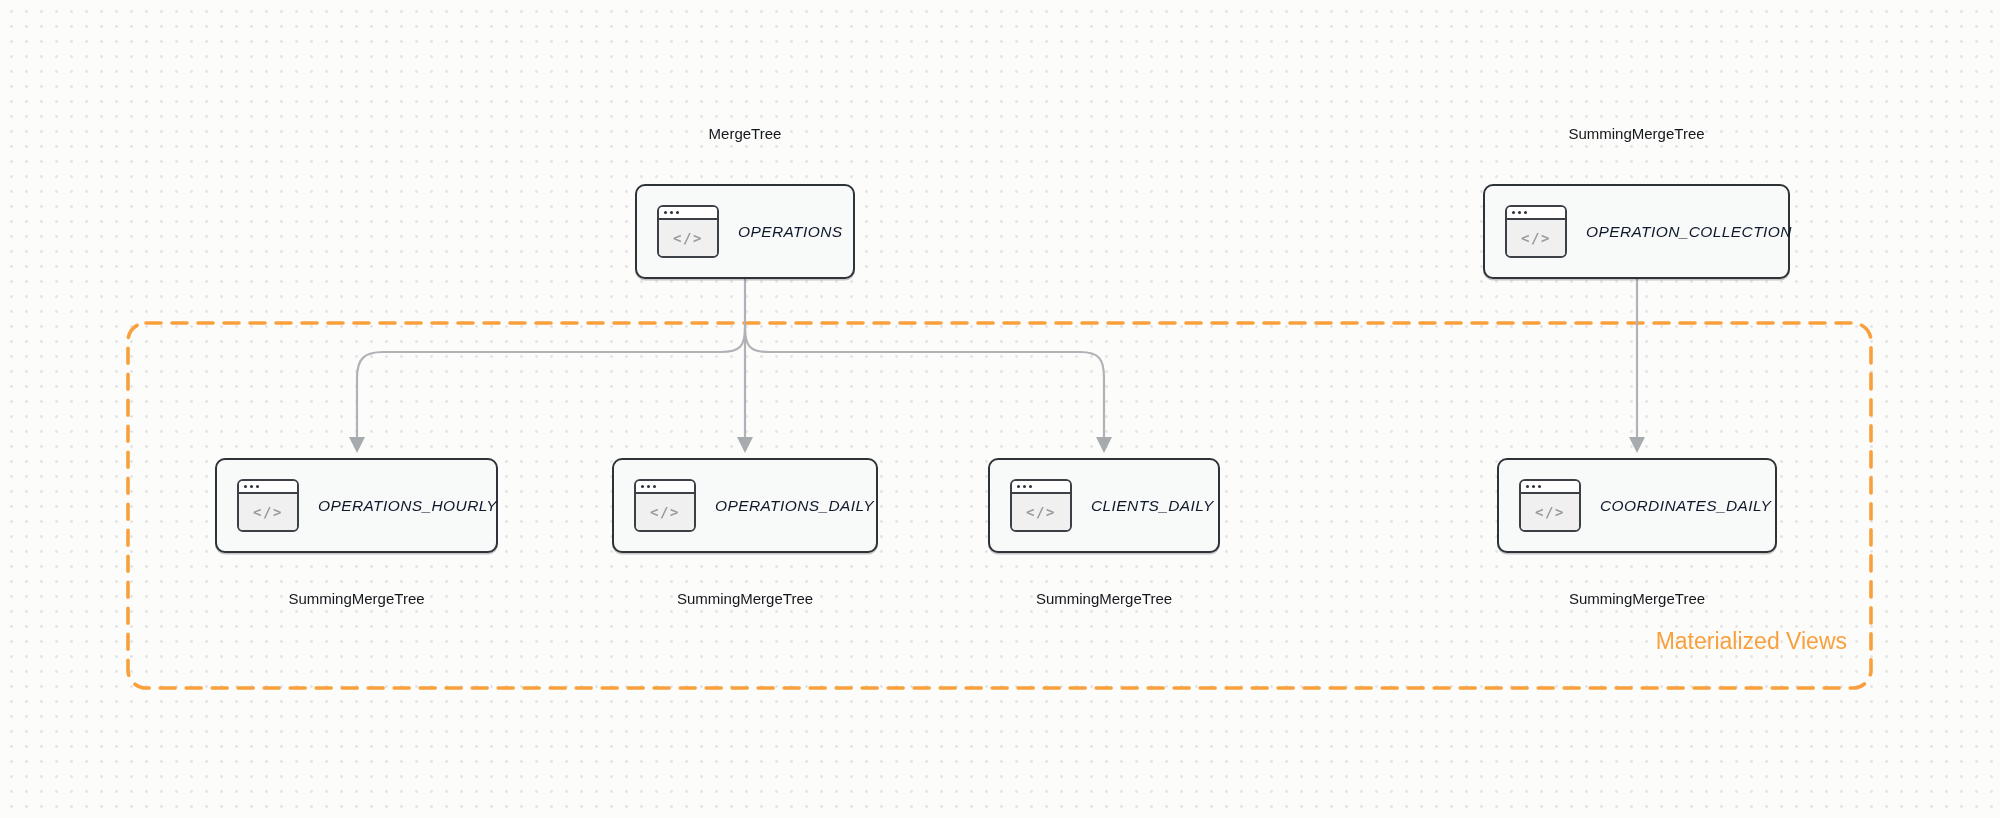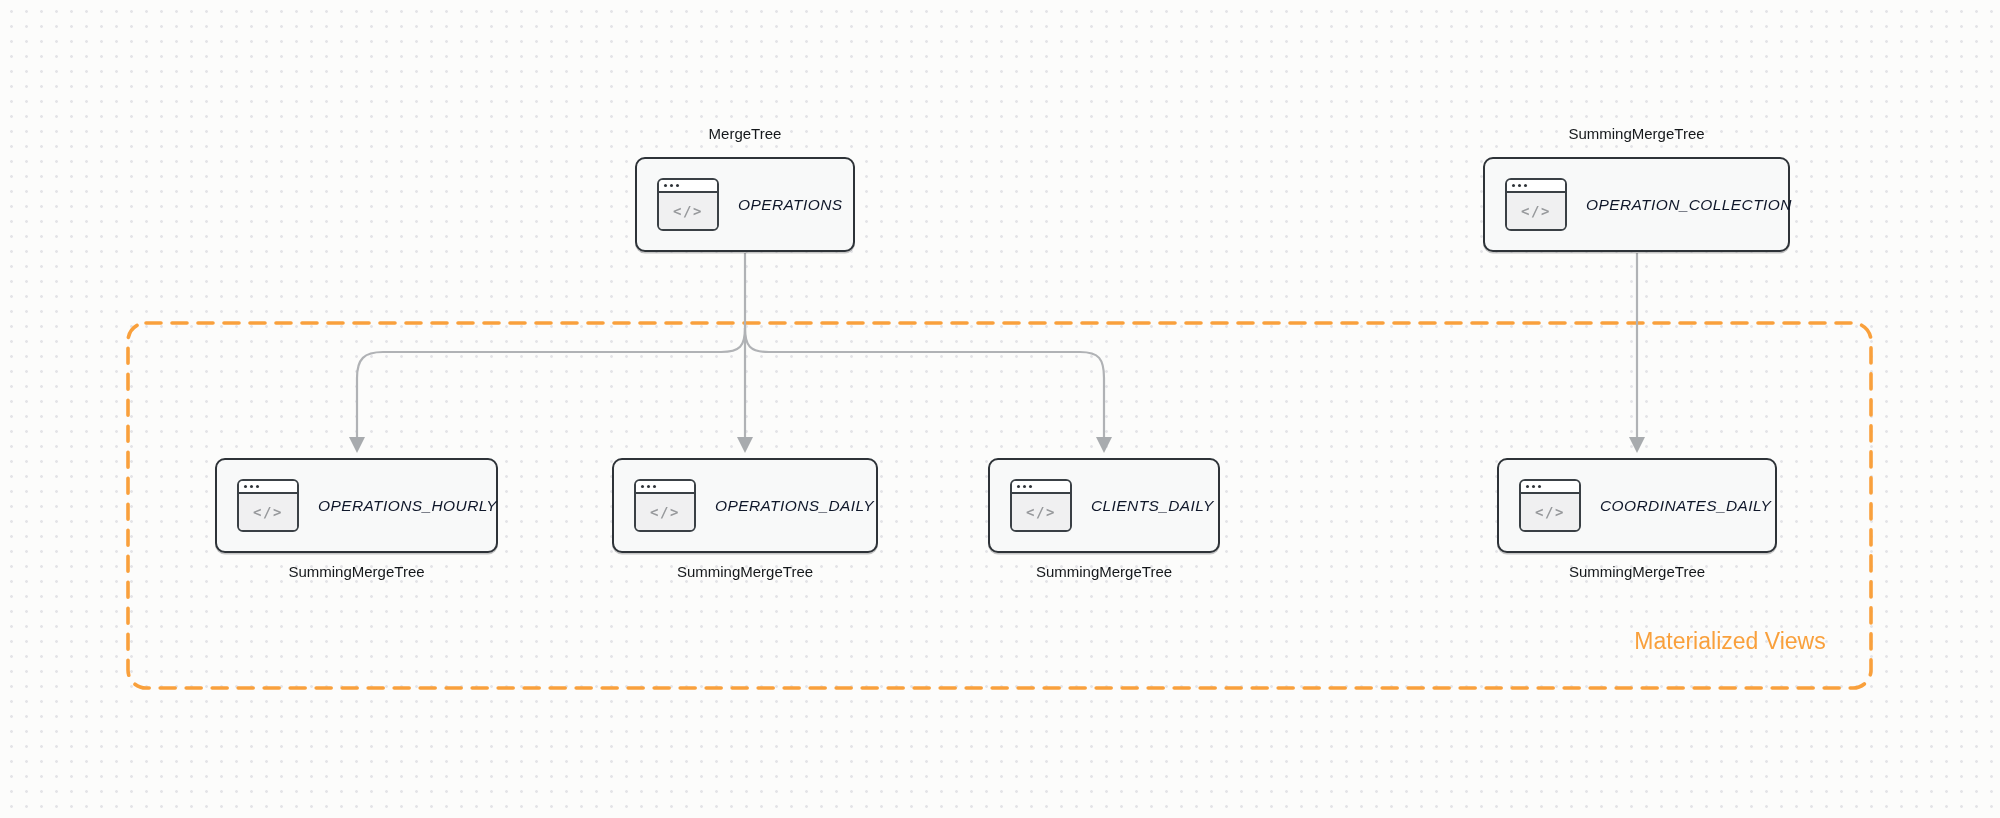--- a/index.html
+++ b/index.html
@@ -9,21 +9,21 @@
     background-color:#fcfcfb;
     background-image:radial-gradient(#e4e4e7 1.3px, transparent 1.5px);
     background-size:15px 15px;
     background-position:4px 4px;
     position:relative;
   }
   .canvas{position:absolute;inset:0;}
   svg.wires{position:absolute;left:0;top:0;pointer-events:none;}
 
   
-  .node{position:absolute;display:flex;flex-direction:column;align-items:center;}
+  .node{position:absolute;display:flex;flex-direction:column;align-items:center;gap:27px;}
   .engine-label{
     height:19px;line-height:19px;font-size:15px;color:#15181b;
     white-space:nowrap;text-align:center;
   }
   .engine-label.top{margin-bottom:14px;}
   .engine-label.bottom{margin-top:9px;}
   .node-box{
     box-sizing:border-box;width:100%;height:95px;
     background:#f8f9f9;border:2.5px solid #2e3338;border-radius:10px;
     box-shadow:0 1.5px 0 rgba(30,33,36,.25);
@@ -46,21 +46,21 @@
   }
   .win-dot{width:3.2px;height:3.2px;border-radius:50%;background:#2e3338;}
   .win-body{
     flex:1;background:#f0f0f1;display:flex;align-items:center;justify-content:center;
     font-family:"DejaVu Sans Mono",monospace;font-size:14px;font-weight:700;
     color:#97999c;letter-spacing:1.5px;
   }
 
   
   .group-label{
-    position:absolute;left:1613px;top:628px;width:234px;text-align:center;
+    position:absolute;left:1613px;top:628px;width:234px;text-align:right;
     font-size:23px;font-weight:500;color:#f9a03c;white-space:nowrap;
   }
 </style>
 </head>
 <body>
 
 <div class="canvas">
 
   <svg class="wires" width="2000" height="818" viewBox="0 0 2000 818">
 

